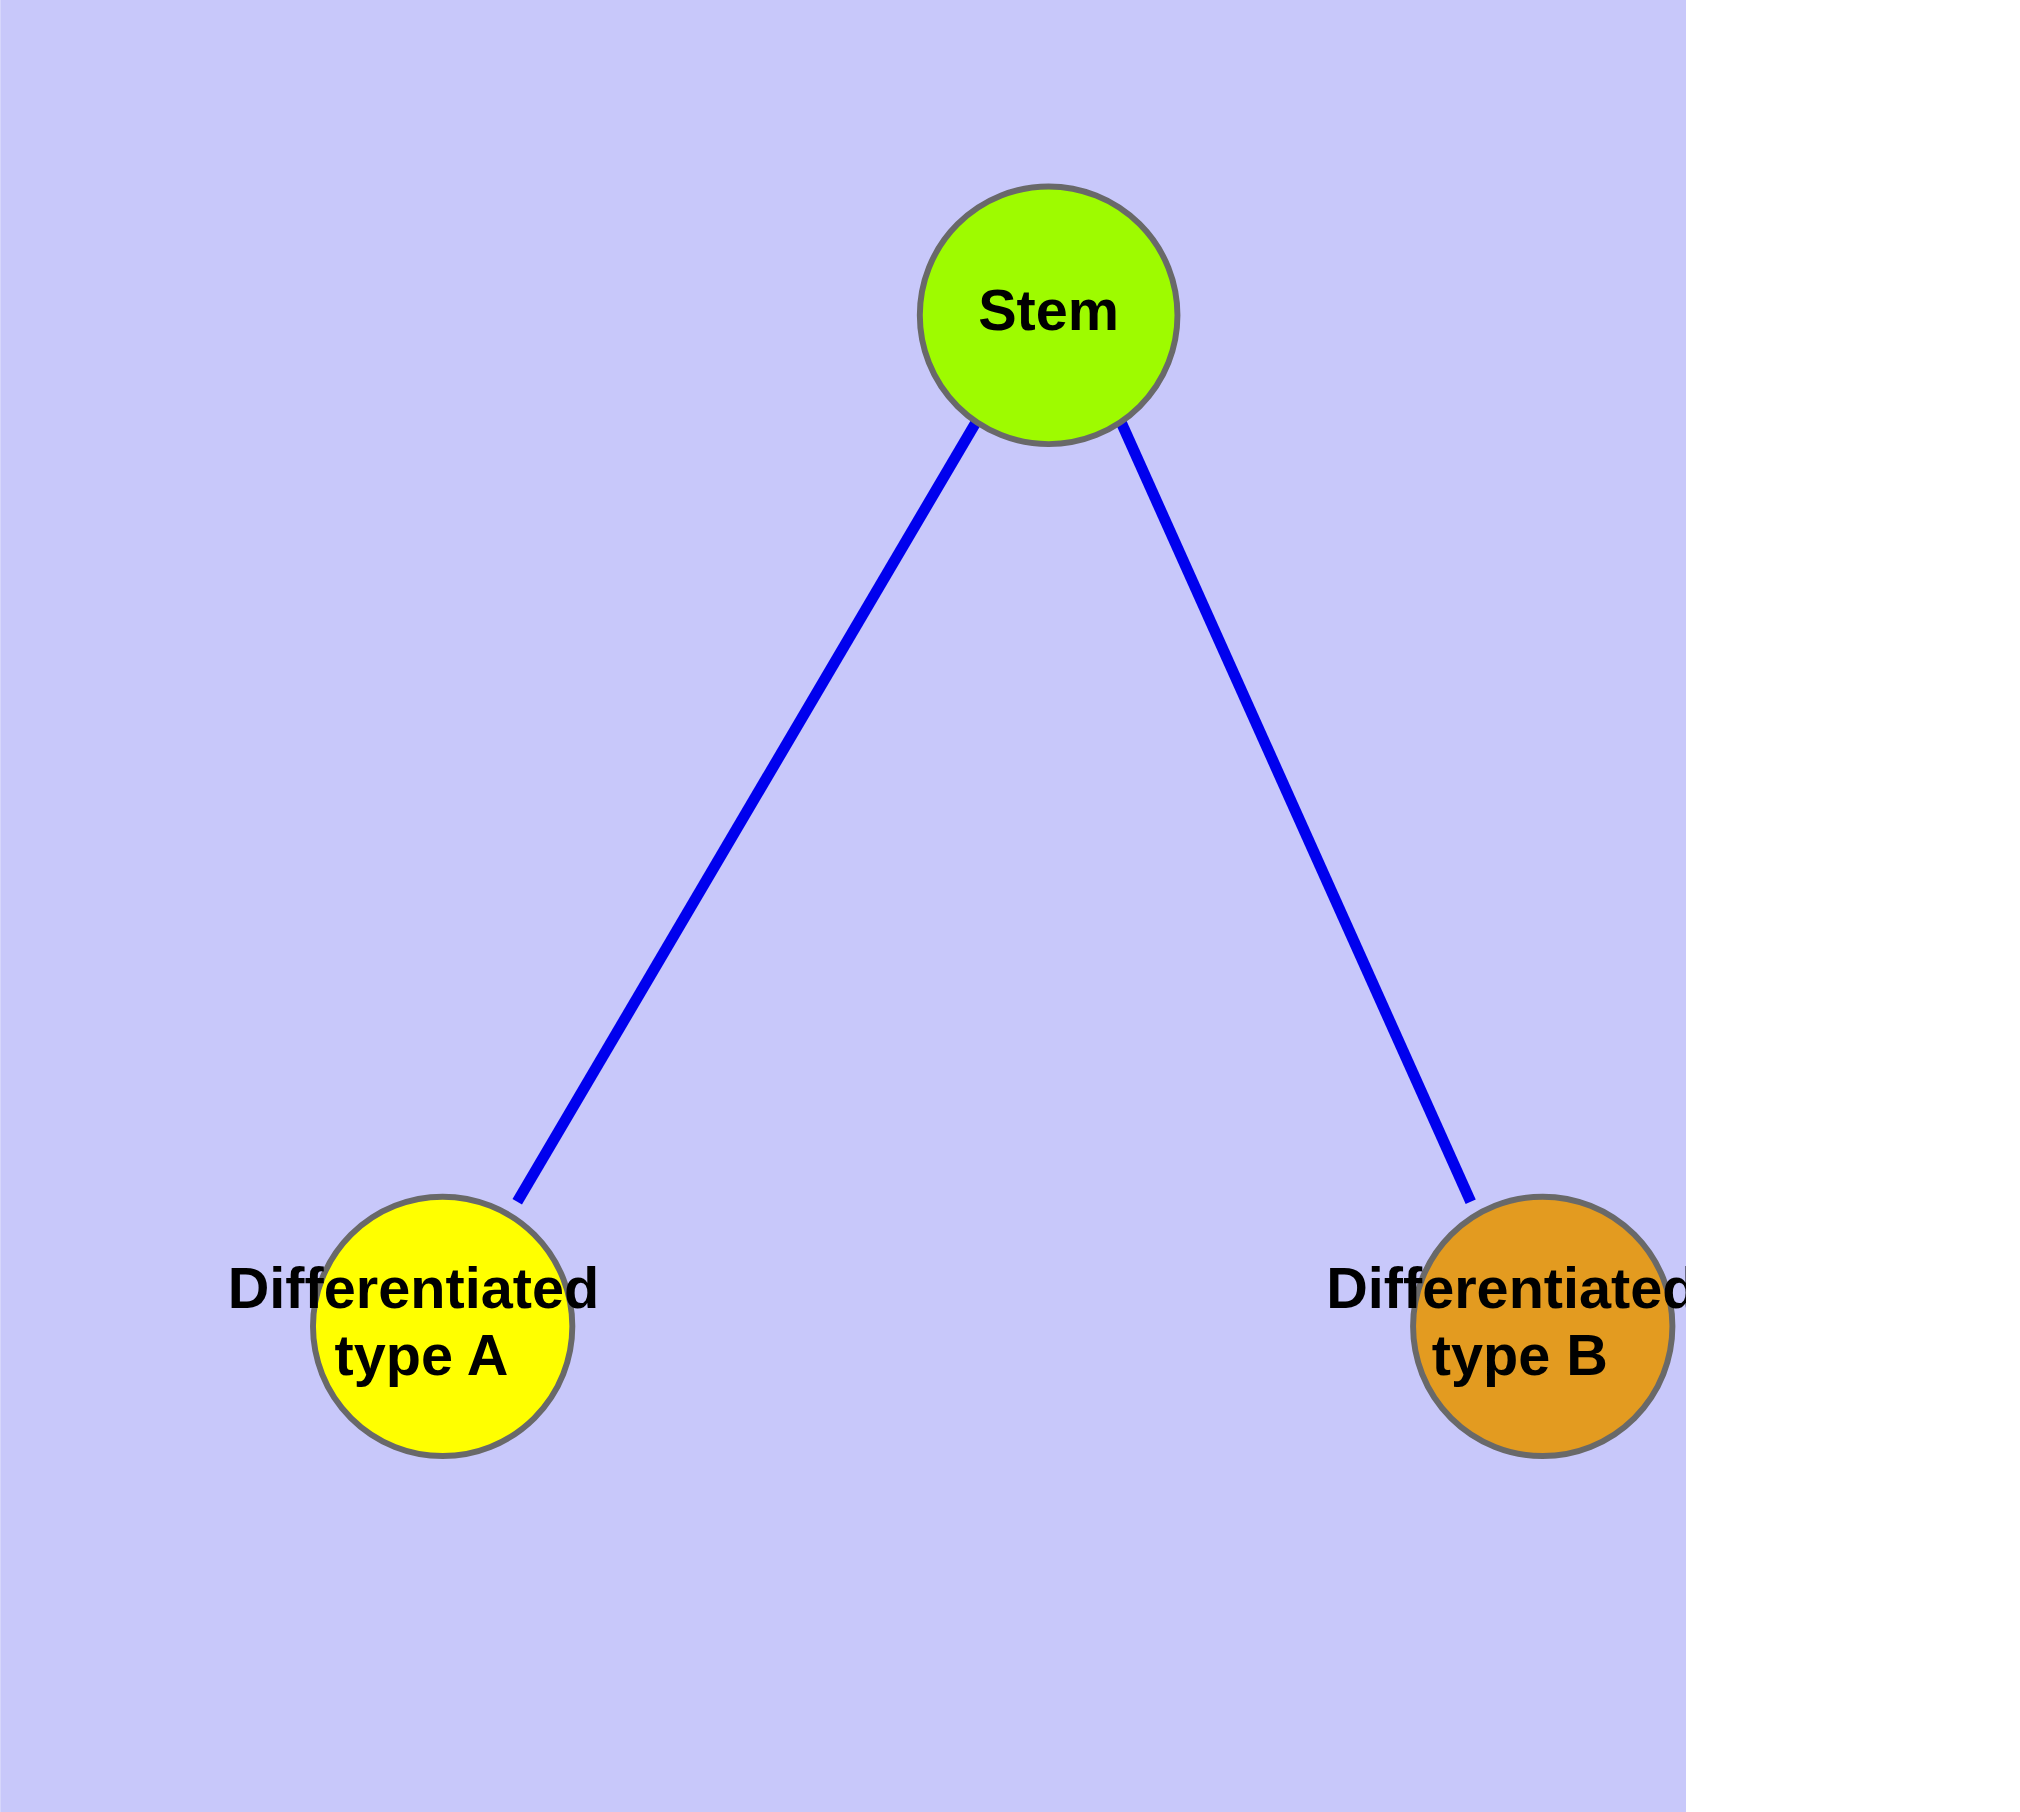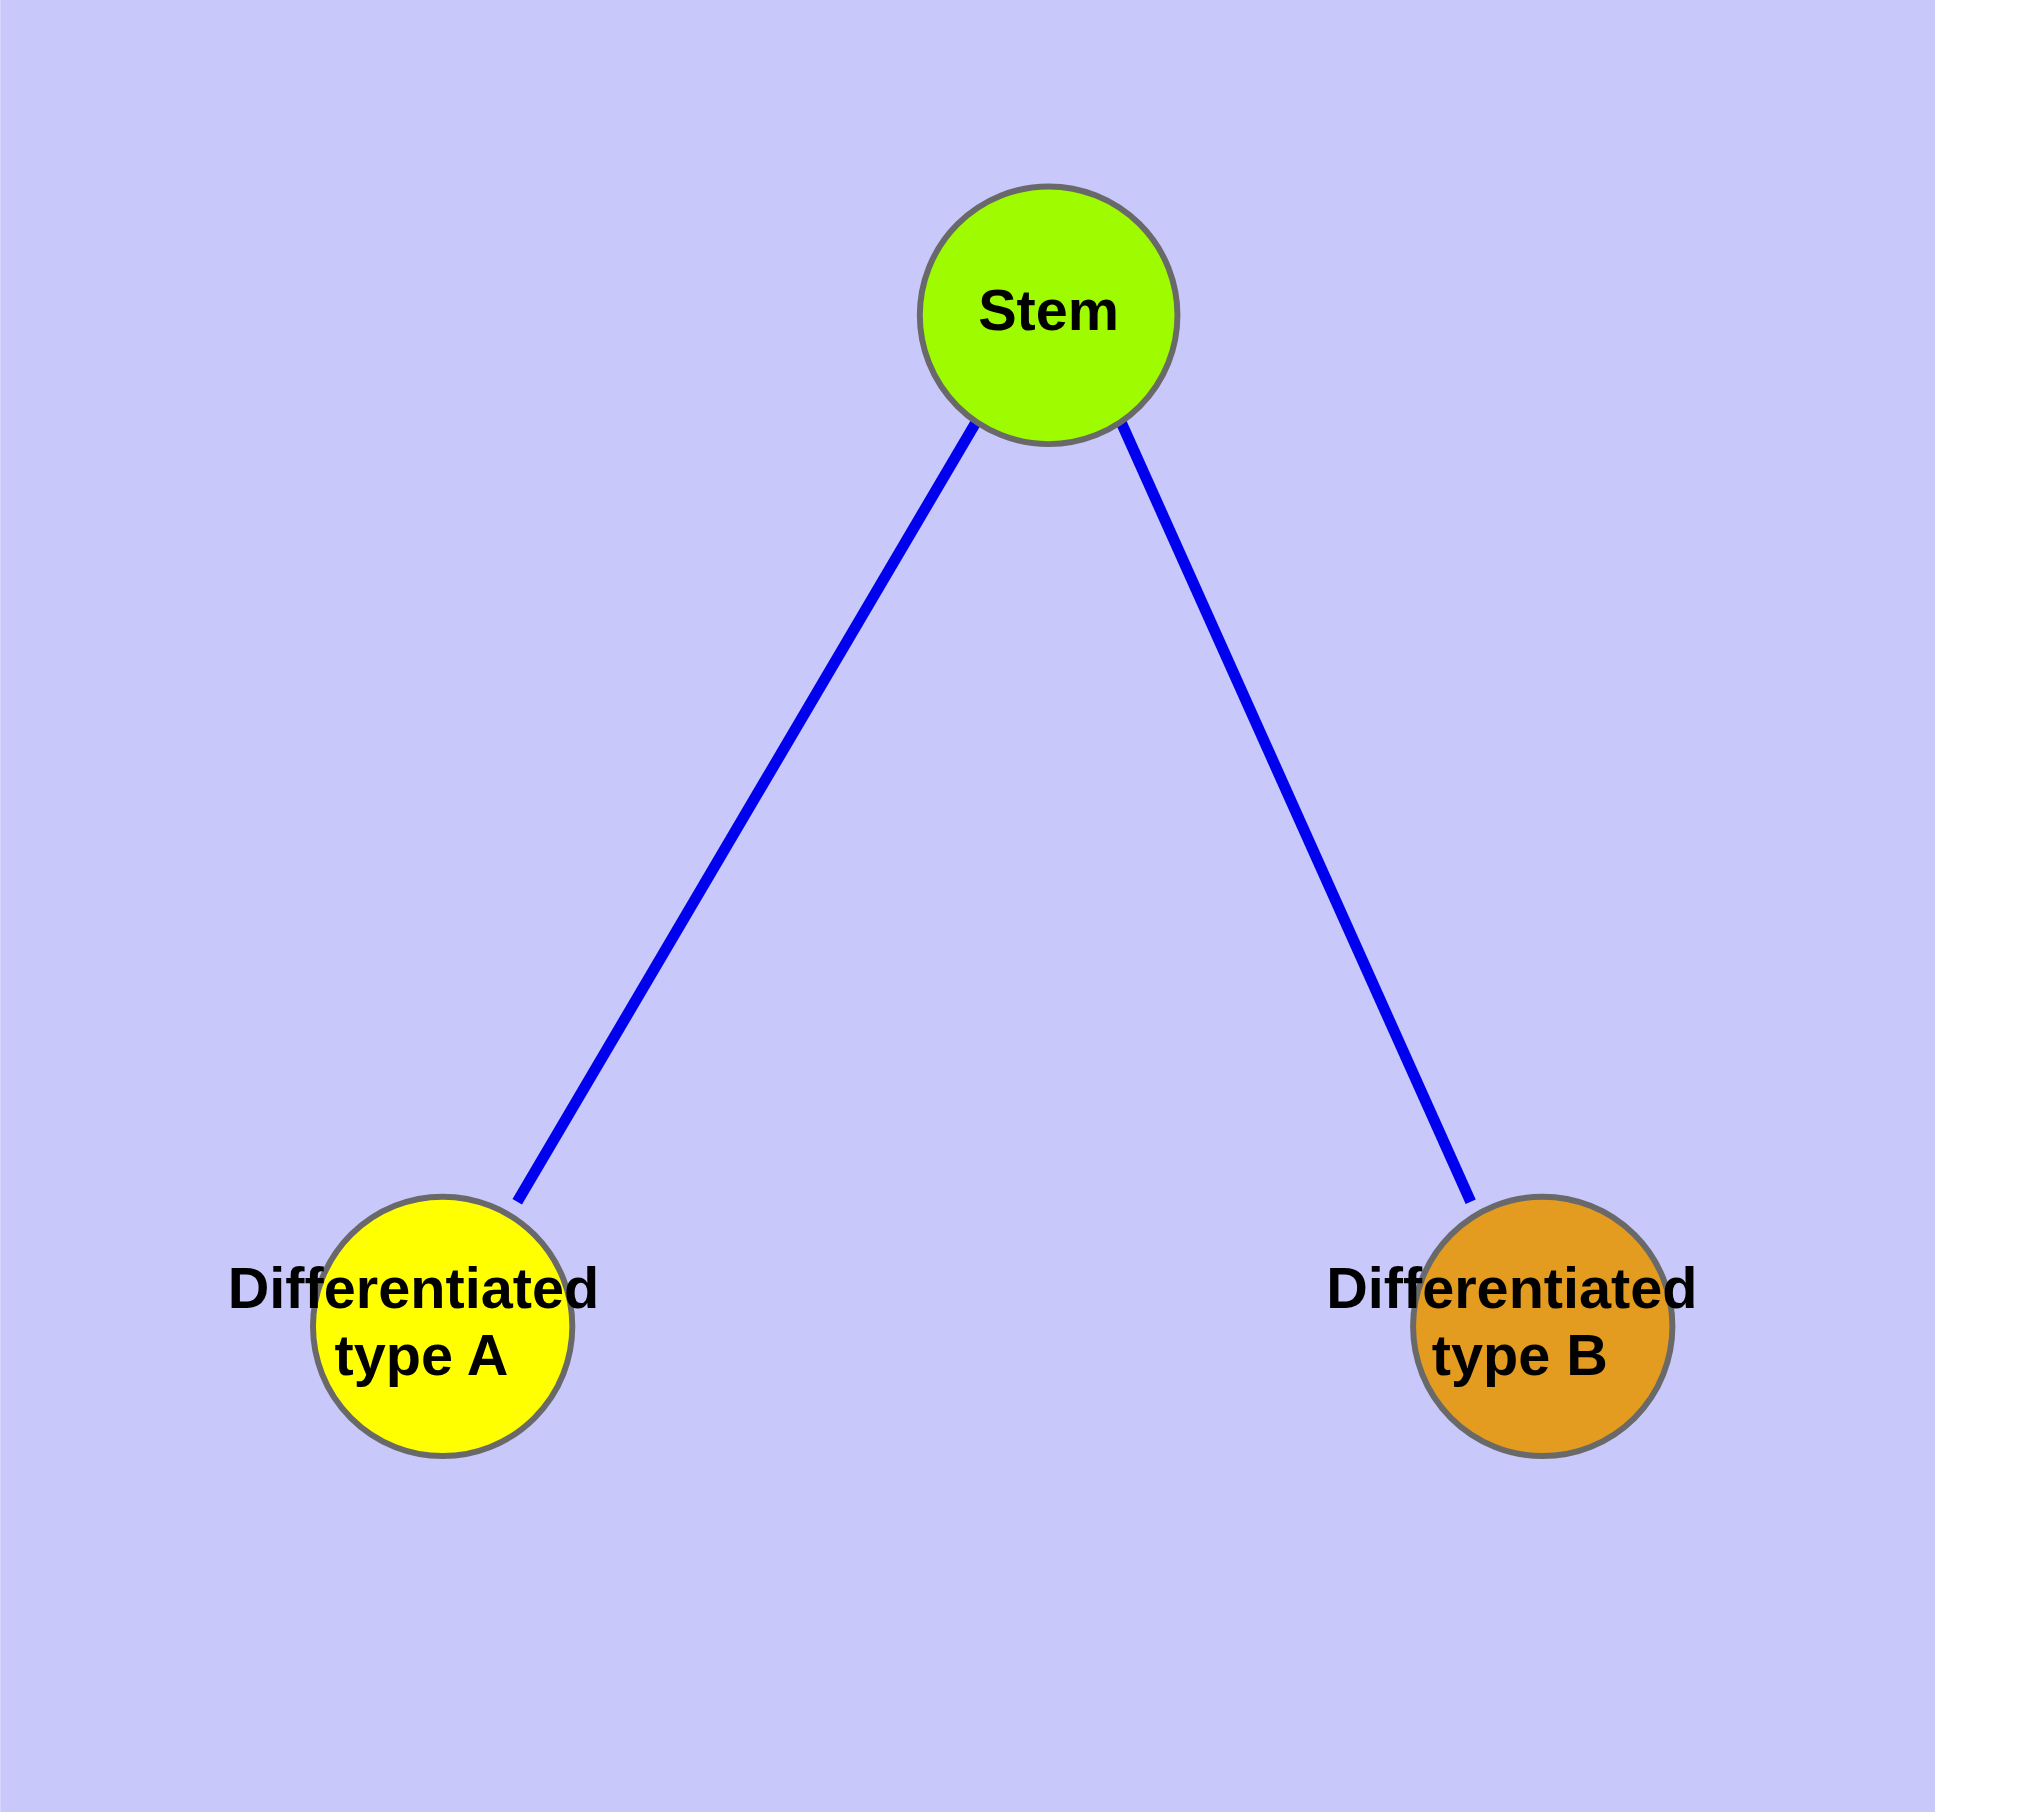--- a/index.html
+++ b/index.html
@@ -25,21 +25,21 @@
   .node-label {
     font-weight: bold;
     fill: #000000;
     text-anchor: middle;
     dominant-baseline: middle;
   }
 </style>
 </head>
 <body>
 
-<div id="canvas" style="width: 1935px; height: 1812px;">
+<div id="canvas" style="width: 1686px; height: 1812px;">
   <svg id="graph-svg" viewBox="0 0 2384 2138">
 
     <rect id="bg-rect" x="0" y="0" width="2384" height="2138" fill="#C8C8FA"></rect>
 
     <g id="edges-layer">
       <line id="edge-stem-to-diff-a" x1="1152" y1="497" x2="610" y2="1418" stroke="#0000EE" stroke-width="13" stroke-linecap="butt"></line>
       <line id="edge-stem-to-diff-b" x1="1322" y1="497" x2="1735" y2="1418" stroke="#0000EE" stroke-width="13" stroke-linecap="butt"></line>
     </g>
 
     <g id="nodes-layer">

